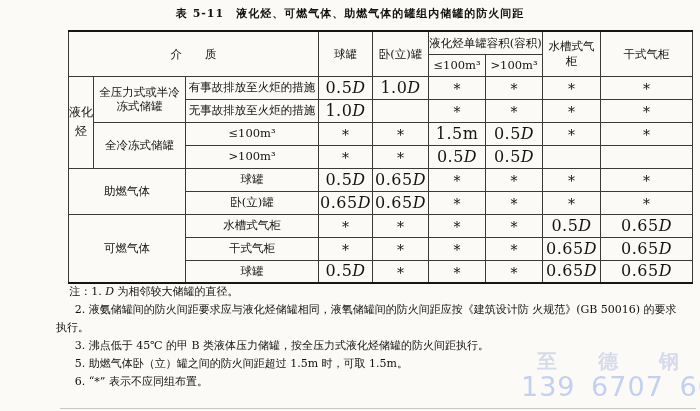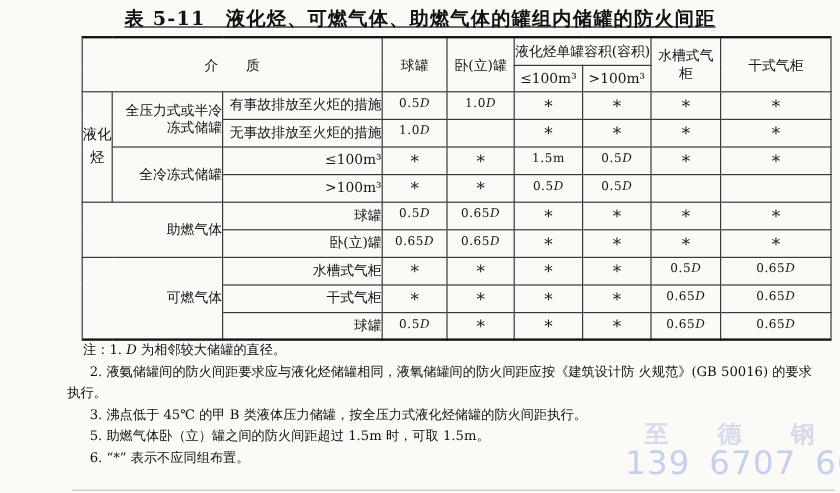--- a/index.html
+++ b/index.html
@@ -4,38 +4,38 @@
 <style>
   html,body{margin:0;padding:0;}
   body{
     width:700px;height:411px;position:relative;overflow:hidden;
     background:#fbfaf6;
     font-family:"DejaVu Serif","Liberation Serif",serif;
     color:#121212;
   }
   .page-title{
     position:absolute;top:6px;left:0;width:100%;
-    text-align:center;font-weight:bold;font-size:16px;letter-spacing:1px;text-decoration:underline;
+    text-align:center;font-weight:bold;font-size:11px;letter-spacing:1px;
   }
   table.main{
     position:absolute;left:68px;top:30px;width:624px;
     border-collapse:collapse;table-layout:fixed;
     border:1px solid #2c2c2c;border-top:2px solid #161616;border-bottom:2px solid #161616;
     z-index:1;
   }
   th,td{
     border:1px solid #3a3a3a;text-align:center;vertical-align:middle;
     padding:0;font-weight:normal;font-size:11.5px;line-height:1.25;color:#141414;
     overflow:hidden;
   }
   thead tr.h1{height:23px;} thead tr.h2{height:22px;}
   tbody tr{height:23px;}
   td.vert{word-break:break-all;line-height:1.55;font-size:12px;}
-  td.lbl{font-size:11.5px;text-align:right;}
-  td.val{font-size:10px;letter-spacing:0.5px;}
+  td.lbl{font-size:11.5px;}
+  td.val{font-size:16px;letter-spacing:0.5px;}
   td.val i.d, .notes i.d{font-style:italic;font-family:"DejaVu Serif",serif;}
   td.star{font-size:14px;}
   td.star span{position:relative;top:2px;}
   .notes{
     position:absolute;left:56px;top:283px;width:627px;z-index:2;
     font-size:11px;line-height:18px;
   }
   .notes p{margin:0;text-indent:1.7em;}
   .notes p.first{text-indent:1.2em;}
   .wm{position:absolute;z-index:0;white-space:nowrap;}

